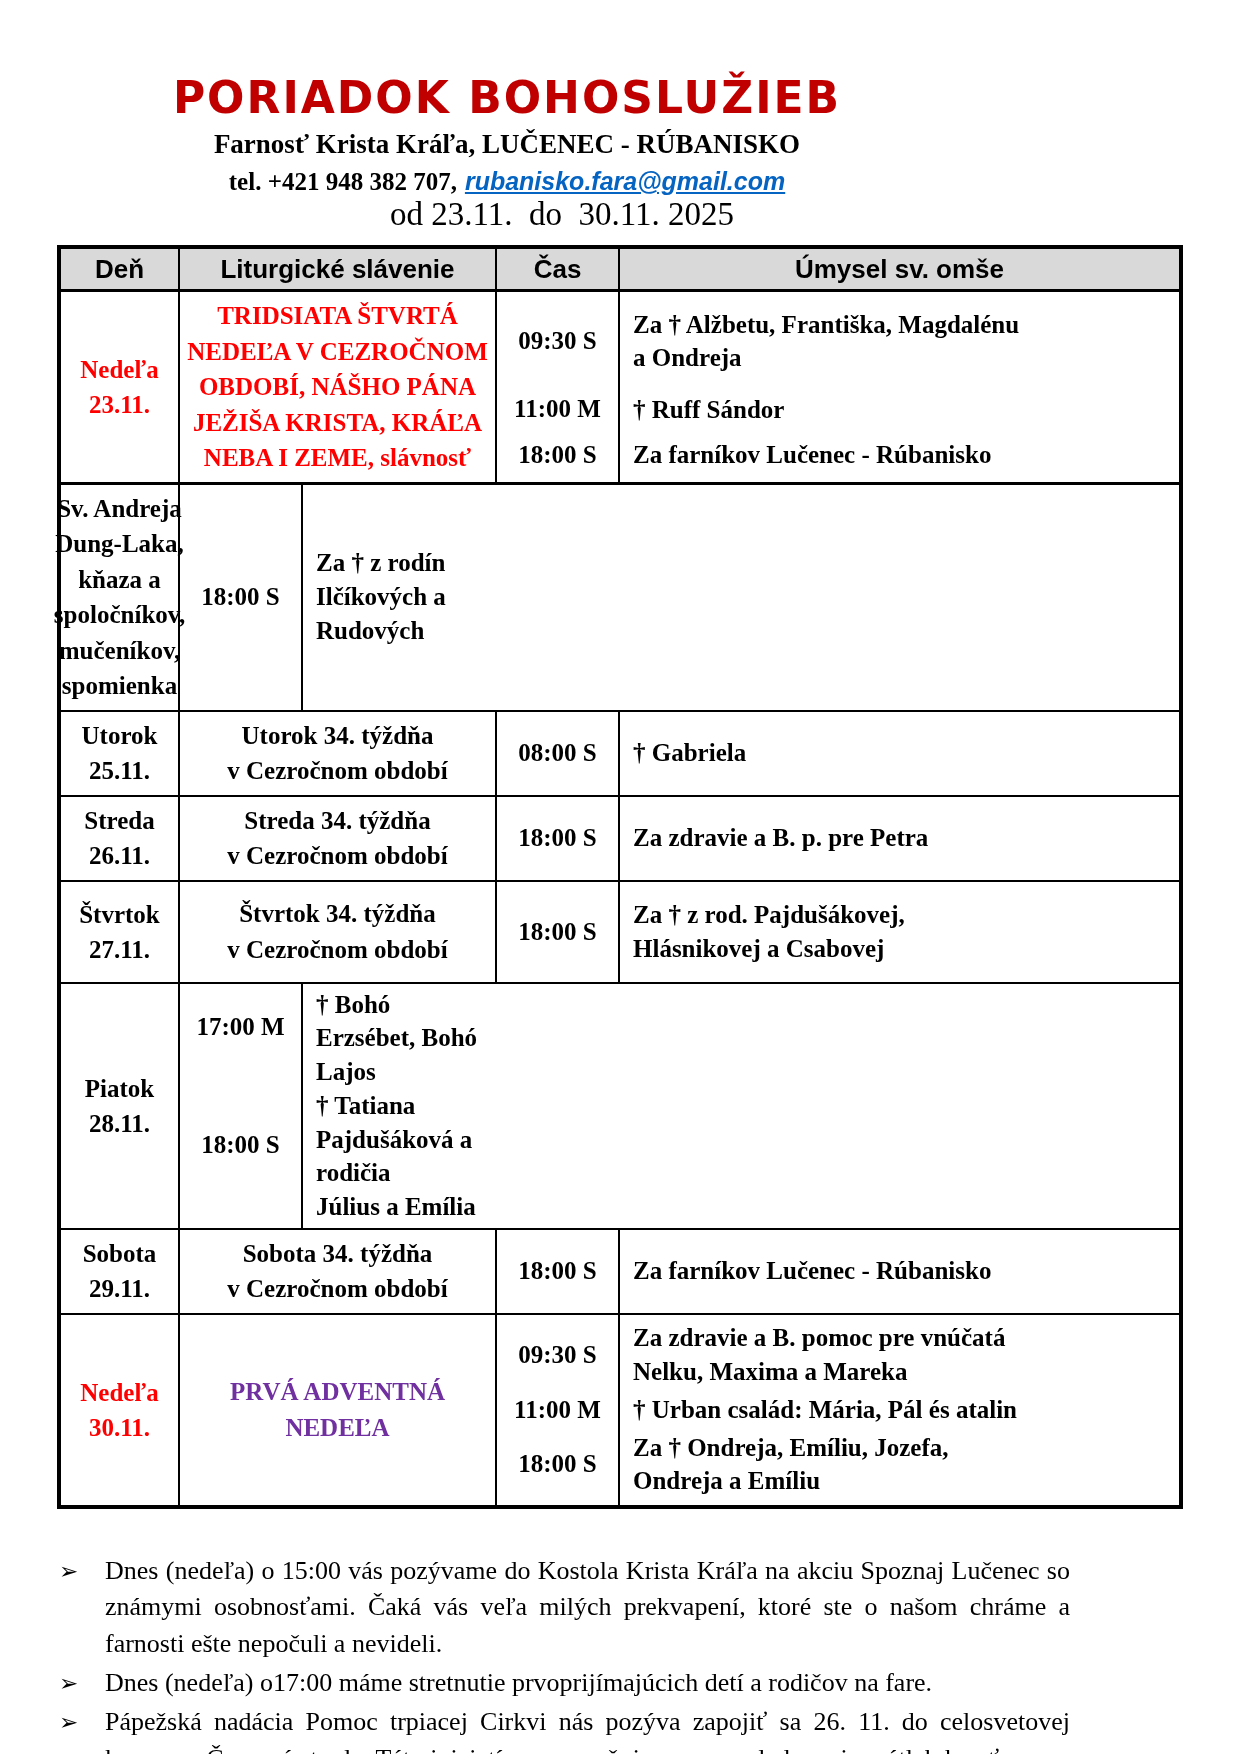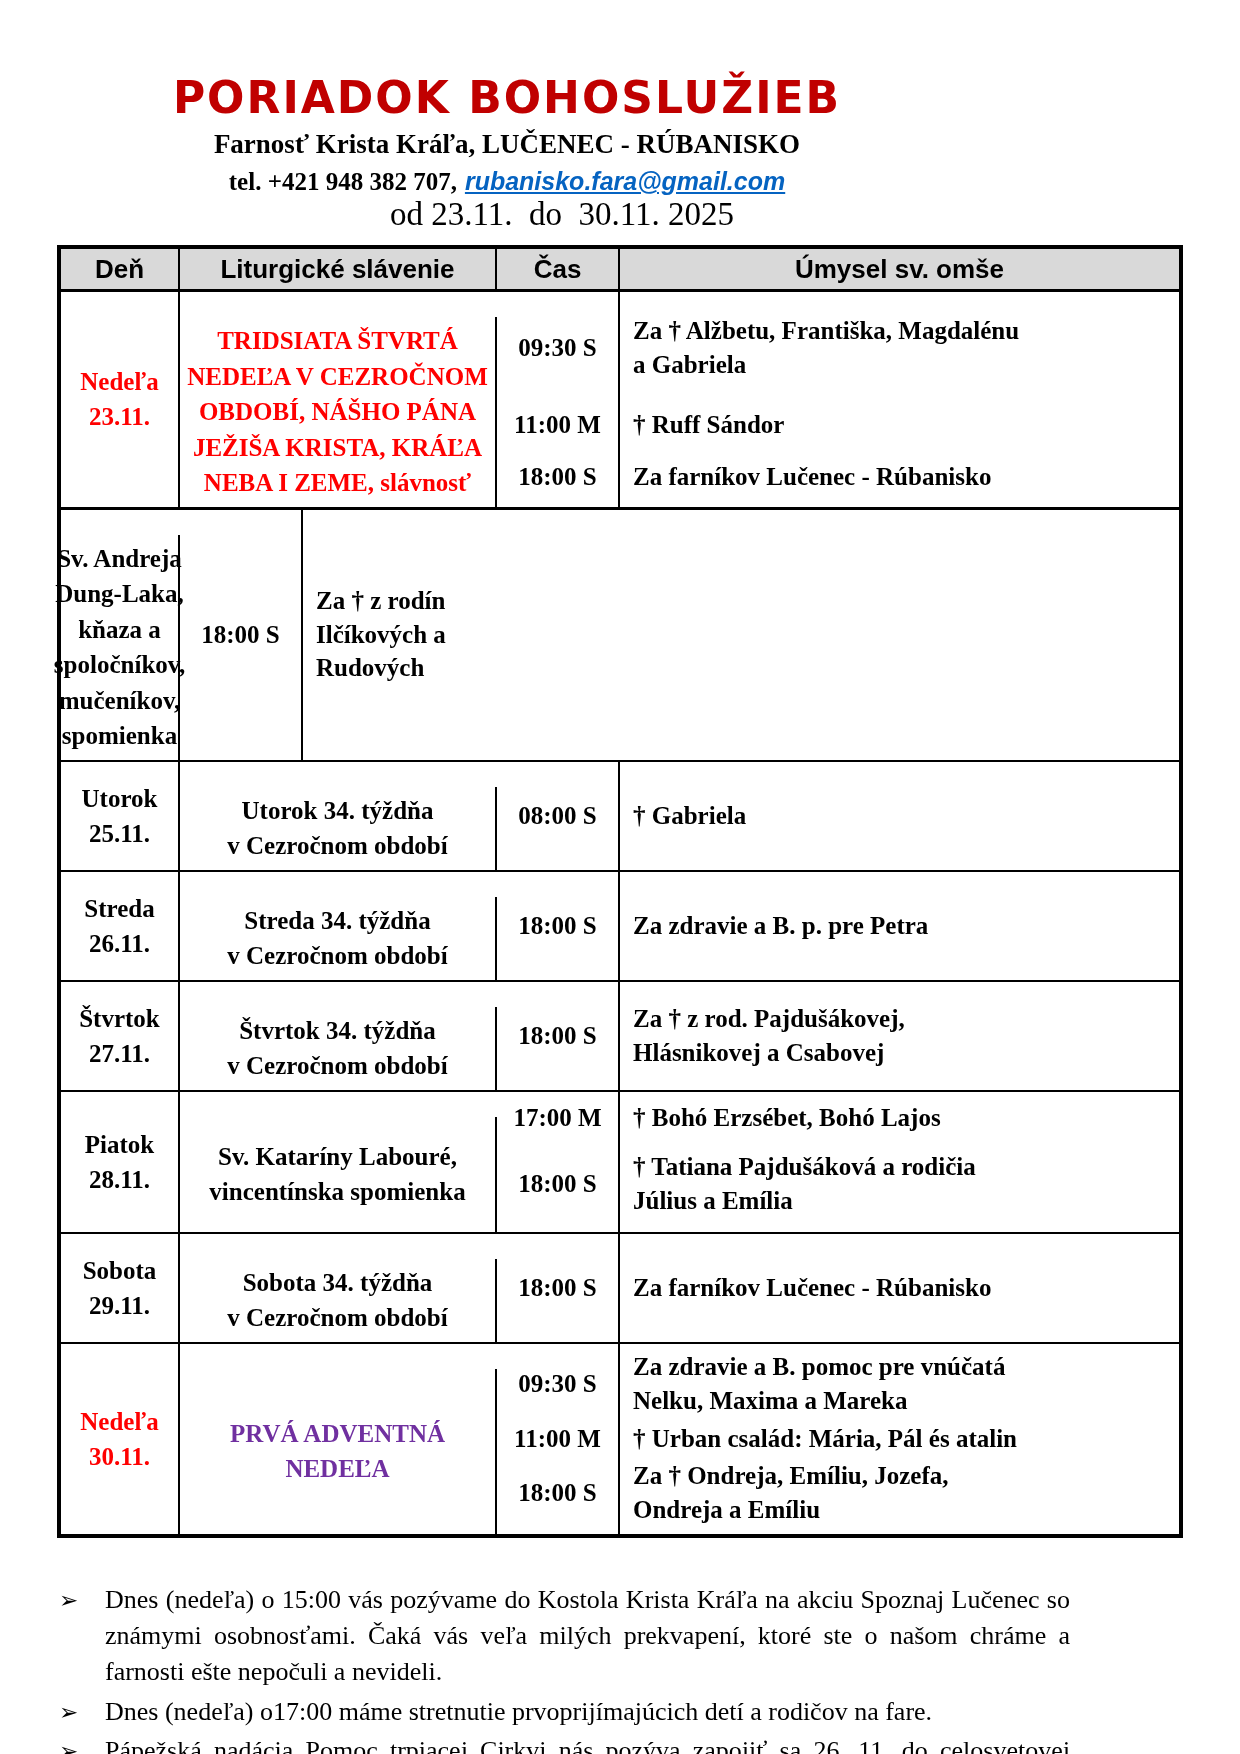--- a/index.html
+++ b/index.html
@@ -91,21 +91,20 @@
     white-space:pre-line; line-height:1.4;
     padding:4px 2px;
   }
   .cell.celeb {
     border-right:2px solid #000;
     display:flex; align-items:center; justify-content:center;
     text-align:center;
     font-weight:bold; font-size:25px;
     white-space:pre-line; line-height:1.42;
     padding:6px 4px;
-    margin-top:25px;
   }
   .cell.masses {
     display:grid;
     grid-template-columns:123px 1fr;
   }
   .times {
     border-right:2px solid #000;
     display:flex; flex-direction:column;
     font-weight:bold; font-size:25px;
     padding:4px 0;
@@ -175,21 +174,21 @@
 JEŽIŠA KRISTA, KRÁĽA
 NEBA I ZEME, slávnosť</div>
       <div class="cell masses">
         <div class="times">
               <div class="time-entry" style="flex-grow: 2;">09:30 S</div>
               <div class="time-entry" style="flex-grow: 1;">11:00 M</div>
               <div class="time-entry" style="flex-grow: 1;">18:00 S</div>
             </div>
         <div class="intents">
               <div class="intent-entry" style="flex-grow: 2;">Za † Alžbetu, Františka, Magdalénu
-a Gabriela</div>
+a Ondreja</div>
               <div class="intent-entry" style="flex-grow: 1;">† Ruff Sándor</div>
               <div class="intent-entry" style="flex-grow: 1;">Za farníkov Lučenec - Rúbanisko</div>
             </div>
       </div>
     </div>
 
     <div class="trow">
       <div class="cell celeb">Sv. Andreja Dung-Laka,
 kňaza a spoločníkov,
 mučeníkov, spomienka</div>
@@ -245,22 +244,20 @@
         <div class="intents">
               <div class="intent-entry" style="flex-grow: 2;">Za † z rod. Pajdušákovej,
 Hlásnikovej a Csabovej</div>
             </div>
       </div>
     </div>
 
     <div class="trow">
       <div class="cell day">Piatok
 28.11.</div>
-      <div class="cell celeb">Sv. Kataríny Labouré,
-vincentínska spomienka</div>
       <div class="cell masses">
         <div class="times">
               <div class="time-entry" style="flex-grow: 1;">17:00 M</div>
               <div class="time-entry" style="flex-grow: 2;">18:00 S</div>
             </div>
         <div class="intents">
               <div class="intent-entry" style="flex-grow: 1;">† Bohó Erzsébet, Bohó Lajos</div>
               <div class="intent-entry" style="flex-grow: 2;">† Tatiana Pajdušáková a rodičia
 Július a Emília</div>
             </div>

